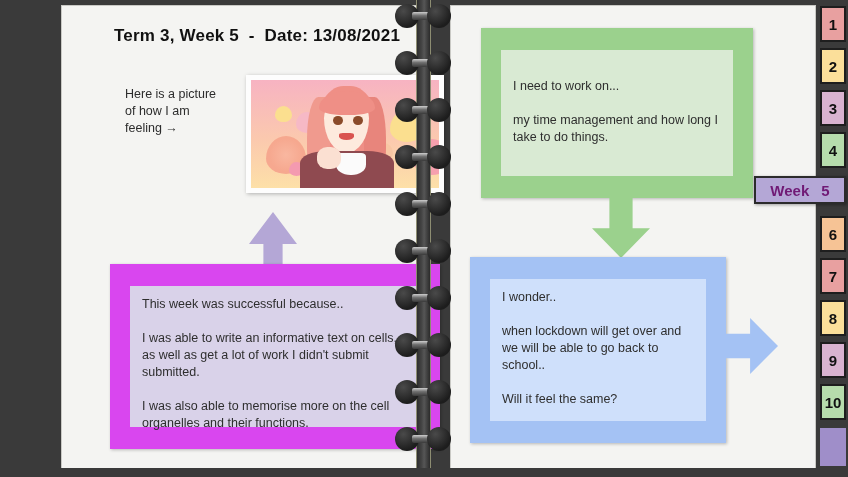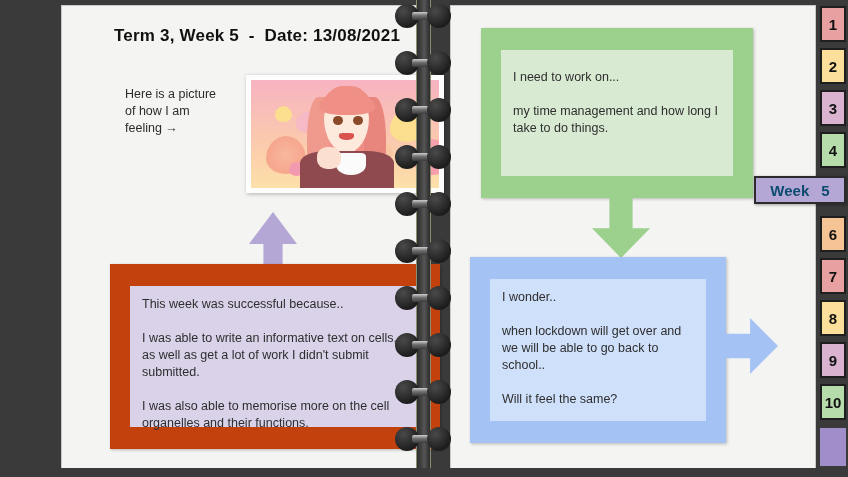--- a/index.html
+++ b/index.html
@@ -62,25 +62,25 @@
     background:linear-gradient(180deg,#f7b3c2 0%,#fbc9ae 55%,#fde0a8 100%);}
   .petal{position:absolute;border-radius:50%;}
   .flower{position:absolute;}
   .flower i{position:absolute;display:block;width:100%;height:100%;border-radius:50% 50% 50% 50%/60% 60% 40% 40%;}
 
   
   .box{position:absolute;box-sizing:border-box;box-shadow:1px 1px 3px rgba(0,0,0,.25);}
   .box .inner{position:absolute;box-sizing:border-box;}
   .box .inner p{margin:0;white-space:pre-line;font-size:12.5px;line-height:17px;color:#2e2e2e;}
 
-  #box-purple{left:48px;top:258px;width:330px;height:185px;background:#c2410c;}
+  #box-purple{left:48px;top:258px;width:330px;height:185px;background:#d946ef;}
   #box-purple .inner{left:20px;top:22px;right:20px;bottom:22px;background:#d9d2e9;padding:10px 12px;}
 
   #box-green{left:481px;top:28px;width:272px;height:170px;background:#9bd18d;}
-  #box-green .inner{left:20px;top:22px;right:20px;bottom:22px;background:#d9ead3;padding:19px 12px;}
+  #box-green .inner{left:20px;top:22px;right:20px;bottom:22px;background:#d9ead3;padding:28px 12px;}
 
   #box-blue{left:470px;top:257px;width:256px;height:186px;background:#a4c2f4;}
   #box-blue .inner{left:20px;top:22px;right:20px;bottom:22px;background:#cfe0fb;padding:10px 12px;}
 
   
   .arrow{position:absolute;}
   #arrow-up{left:187px;top:206px;width:48px;height:58px;
     background:#b4a7d6;
     clip-path:polygon(50% 0%,100% 55%,70% 55%,70% 100%,30% 100%,30% 55%,0% 55%);
     filter:drop-shadow(1px 1px 2px rgba(0,0,0,.22));}
@@ -91,21 +91,21 @@
   #arrow-right{left:716px;top:318px;width:62px;height:56px;
     background:#a4c2f4;
     clip-path:polygon(0% 28%,55% 28%,55% 0%,100% 50%,55% 100%,55% 72%,0% 72%);
     filter:drop-shadow(1px 1px 2px rgba(0,0,0,.22));}
 
   
   #week-tab{
     position:absolute;left:754px;top:176px;width:92px;height:28px;
     background:#b4a7d6;border:2px solid #2b2b2b;box-sizing:border-box;
     display:flex;align-items:center;justify-content:center;gap:12px;
-    font-size:15px;font-weight:bold;color:#0c4a6e;z-index:6;
+    font-size:15px;font-weight:bold;color:#701a75;z-index:6;
     box-shadow:1px 1px 3px rgba(0,0,0,.35);
   }
 
   
   #tabs{position:absolute;left:818px;top:0;width:30px;height:477px;z-index:4;}
   .tab{
     position:absolute;left:2px;width:26px;height:36px;
     border:2px solid #1e1e1e;box-sizing:border-box;
     display:flex;align-items:center;justify-content:center;
     font-size:15px;font-weight:bold;color:#111;

